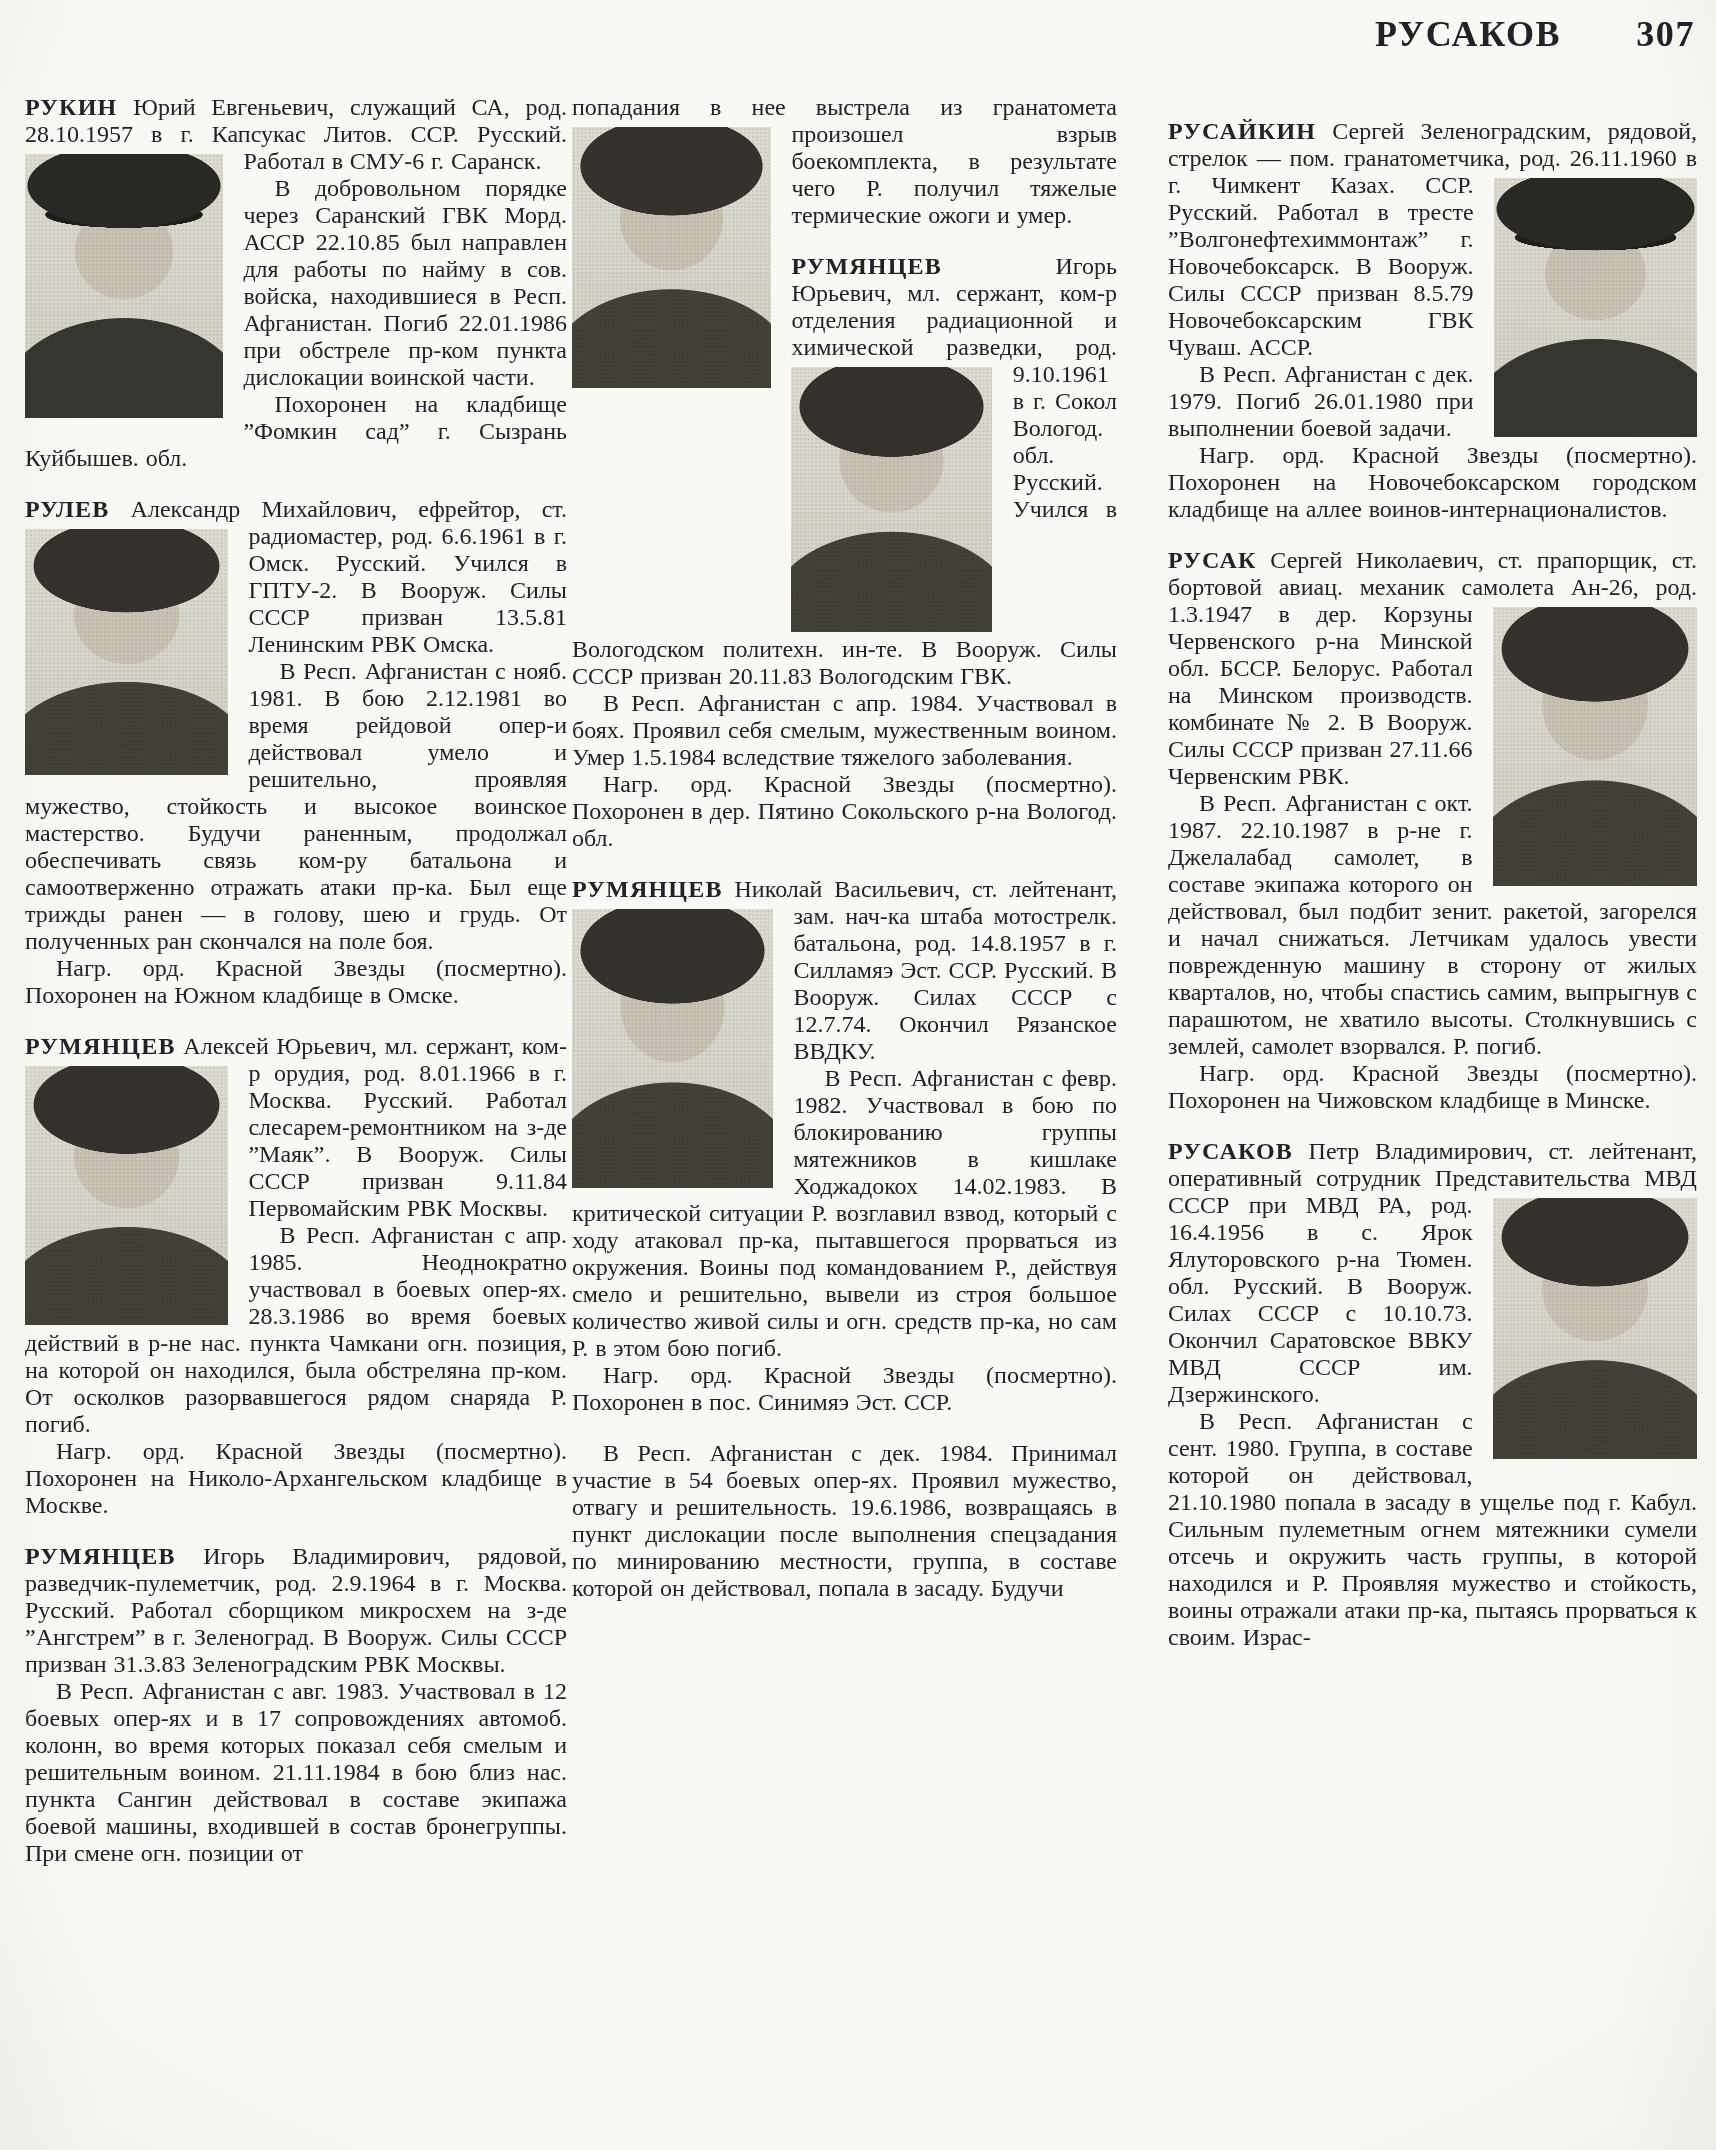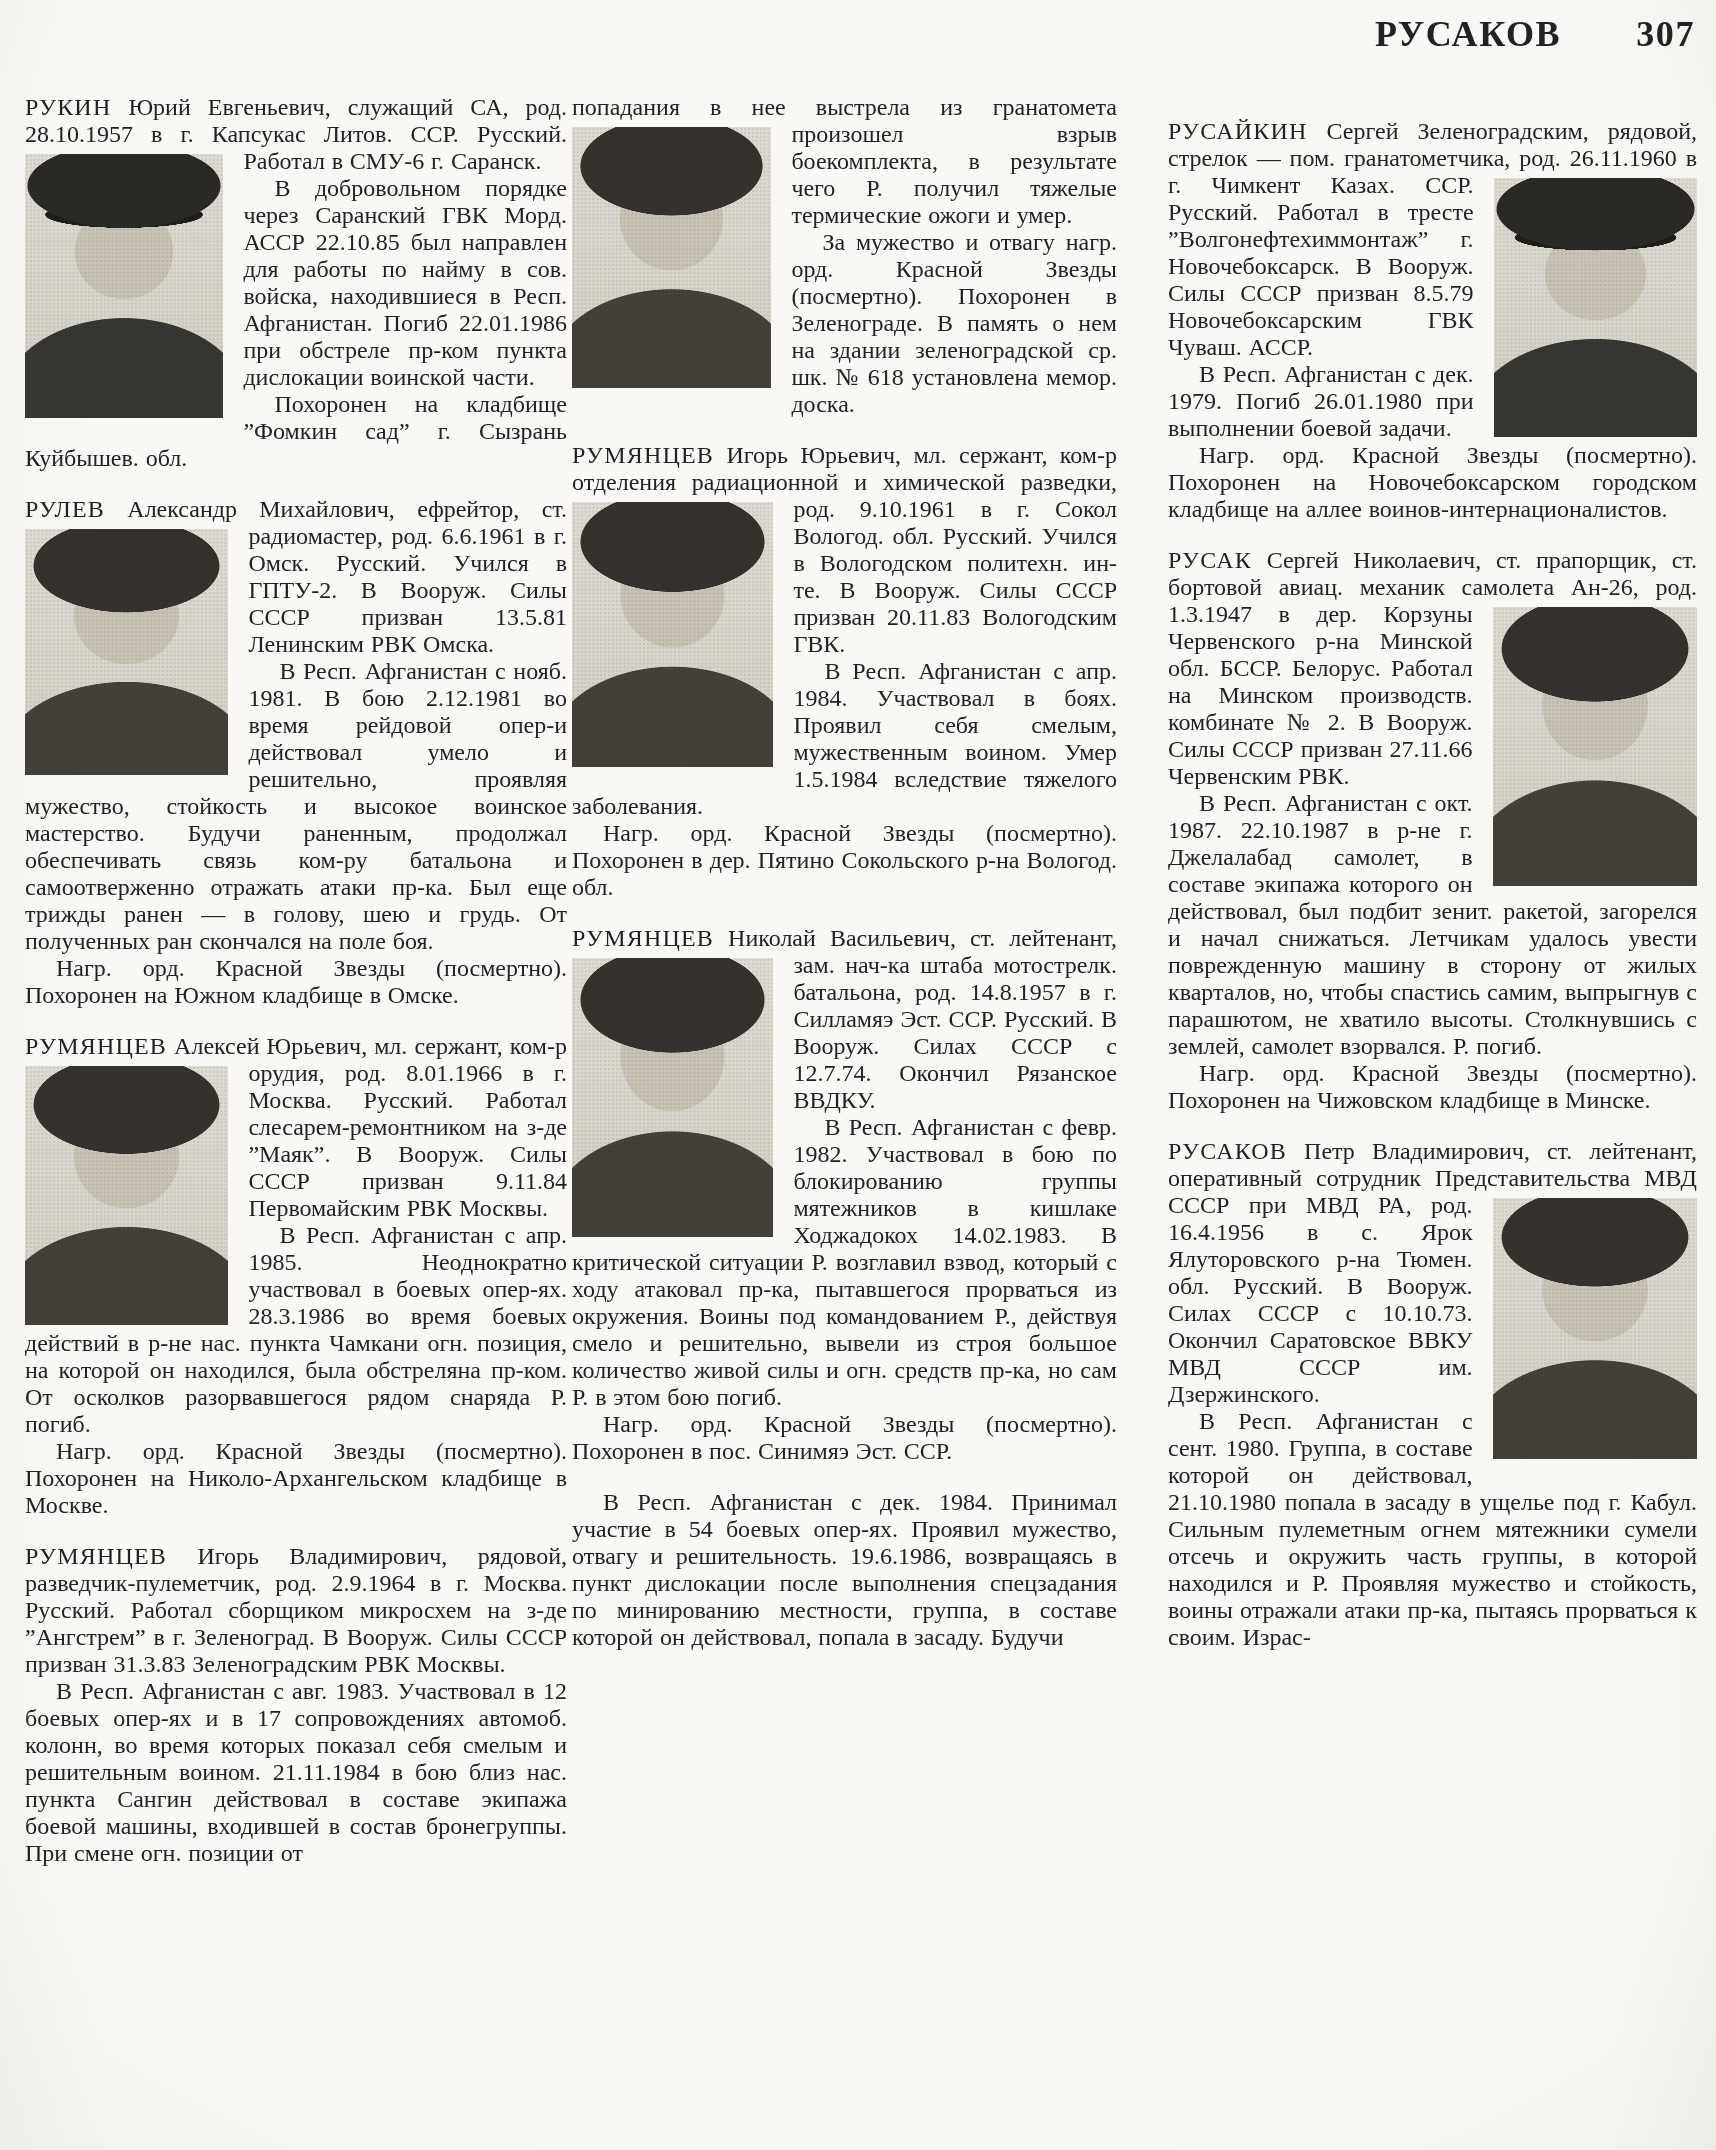--- a/index.html
+++ b/index.html
@@ -28,21 +28,21 @@
     hyphens:auto;-webkit-hyphens:auto;
     word-spacing:0.8px;
   }
   #col1{left:25px;width:542px;}
   #col2{left:572px;width:545px;}
   #col3{left:1168px;width:529px;}
   .entry{margin:0 0 24px 0;}
   .entry:last-child{margin-bottom:0;}
   .entry p{margin:0;}
   .entry p.ind{text-indent:31px;}
-  .entry b{font-weight:normal;letter-spacing:1.2px;}
+  .entry b{font-weight:bold;letter-spacing:1.2px;}
   .photo{
     display:block;position:relative;overflow:hidden;
     background:
       radial-gradient(ellipse 46% 19% at 50% 15%, #35322e 0 99%, rgba(53,50,46,0) 100%),
       radial-gradient(ellipse 26% 20% at 50% 35%, #c9c3b4 0 99%, rgba(201,195,180,0) 100%),
       radial-gradient(ellipse 62% 32% at 50% 94%, #434139 0 99%, rgba(67,65,57,0) 100%),
       linear-gradient(180deg,#dedbd2,#d2cfc5);
   }
   .photo.cap{
     background:
@@ -87,21 +87,20 @@
       <p class="ind"><span>Нагр. орд. Красной Звезды (посмертно). Похоронен на Николо-Архангельском кладбище в Москве.</span></p>
     </div>
     <div class="entry">
       <p><b>РУМЯНЦЕВ</b><span> Игорь Владимирович, рядовой, разведчик-пулеметчик, род. 2.9.1964 в г. Москва. Русский. Работал сборщиком микросхем на з-де ”Ангстрем” в г. Зеленоград. В Вооруж. Силы СССР призван 31.3.83 Зеленоградским РВК Москвы.</span></p>
       <p class="ind"><span>В Респ. Афганистан с авг. 1983. Участвовал в 12 боевых опер-ях и в 17 сопровождениях автомоб. колонн, во время которых показал себя смелым и решительным воином. 21.11.1984 в бою близ нас. пункта Сангин действовал в составе экипажа боевой машины, входившей в состав бронегруппы. При смене огн. позиции от</span></p>
     </div>
   </div>
 <div id="col2" class="col">
     <div class="entry">
       <p><span>попадания в нее выстрела из гранатомета </span><span class="photo ph-l" style="width: 199px; height: 261px;"></span><span>произошел взрыв боекомплекта, в результате чего Р. получил тяжелые термические ожоги и умер.</span></p>
-      <p class="ind"><span>За мужество и отвагу нагр. орд. Красной Звезды (посмертно). Похоронен в Зеленограде. В память о нем на здании зеленоградской ср. шк. № 618 установлена мемор. доска.</span></p>
     </div>
     <div class="entry">
       <p><b>РУМЯНЦЕВ</b><span> Игорь Юрьевич, мл. сержант, ком-р отделения радиационной и химической </span><span class="photo ph-l" style="width: 201px; height: 265px;"></span><span>разведки, род. 9.10.1961 в г. Сокол Вологод. обл. Русский. Учился в Вологодском политехн. ин-те. В Вооруж. Силы СССР призван 20.11.83 Вологодским ГВК.</span></p>
       <p class="ind"><span>В Респ. Афганистан с апр. 1984. Участвовал в боях. Проявил себя смелым, мужественным воином. Умер 1.5.1984 вследствие тяжелого заболевания.</span></p>
       <p class="ind"><span>Нагр. орд. Красной Звезды (посмертно). Похоронен в дер. Пятино Сокольского р-на Вологод. обл.</span></p>
     </div>
     <div class="entry">
       <p><b>РУМЯНЦЕВ</b><span> Николай Васильевич, ст. лейтенант, зам. нач-ка штаба мотострелк. </span><span class="photo ph-l" style="width: 201px; height: 279px;"></span><span>батальона, род. 14.8.1957 в г. Силламяэ Эст. ССР. Русский. В Вооруж. Силах СССР с 12.7.74. Окончил Рязанское ВВДКУ.</span></p>
       <p class="ind"><span>В Респ. Афганистан с февр. 1982. Участвовал в бою по блокированию группы мятежников в кишлаке Ходжадокох 14.02.1983. В критической ситуации Р. возглавил взвод, который с ходу атаковал пр-ка, пытавшегося прорваться из окружения. Воины под командованием Р., действуя смело и решительно, вывели из строя большое количество живой силы и огн. средств пр-ка, но сам Р. в этом бою погиб.</span></p>
       <p class="ind"><span>Нагр. орд. Красной Звезды (посмертно). Похоронен в пос. Синимяэ Эст. ССР.</span></p>

